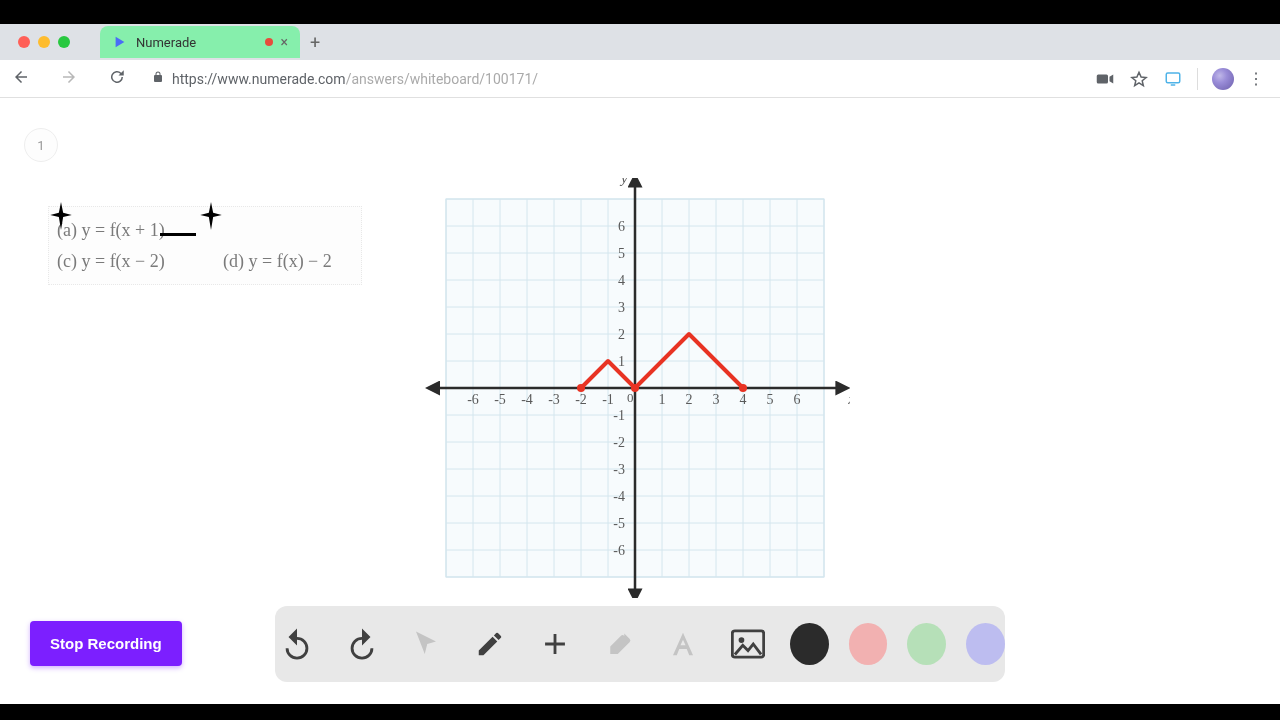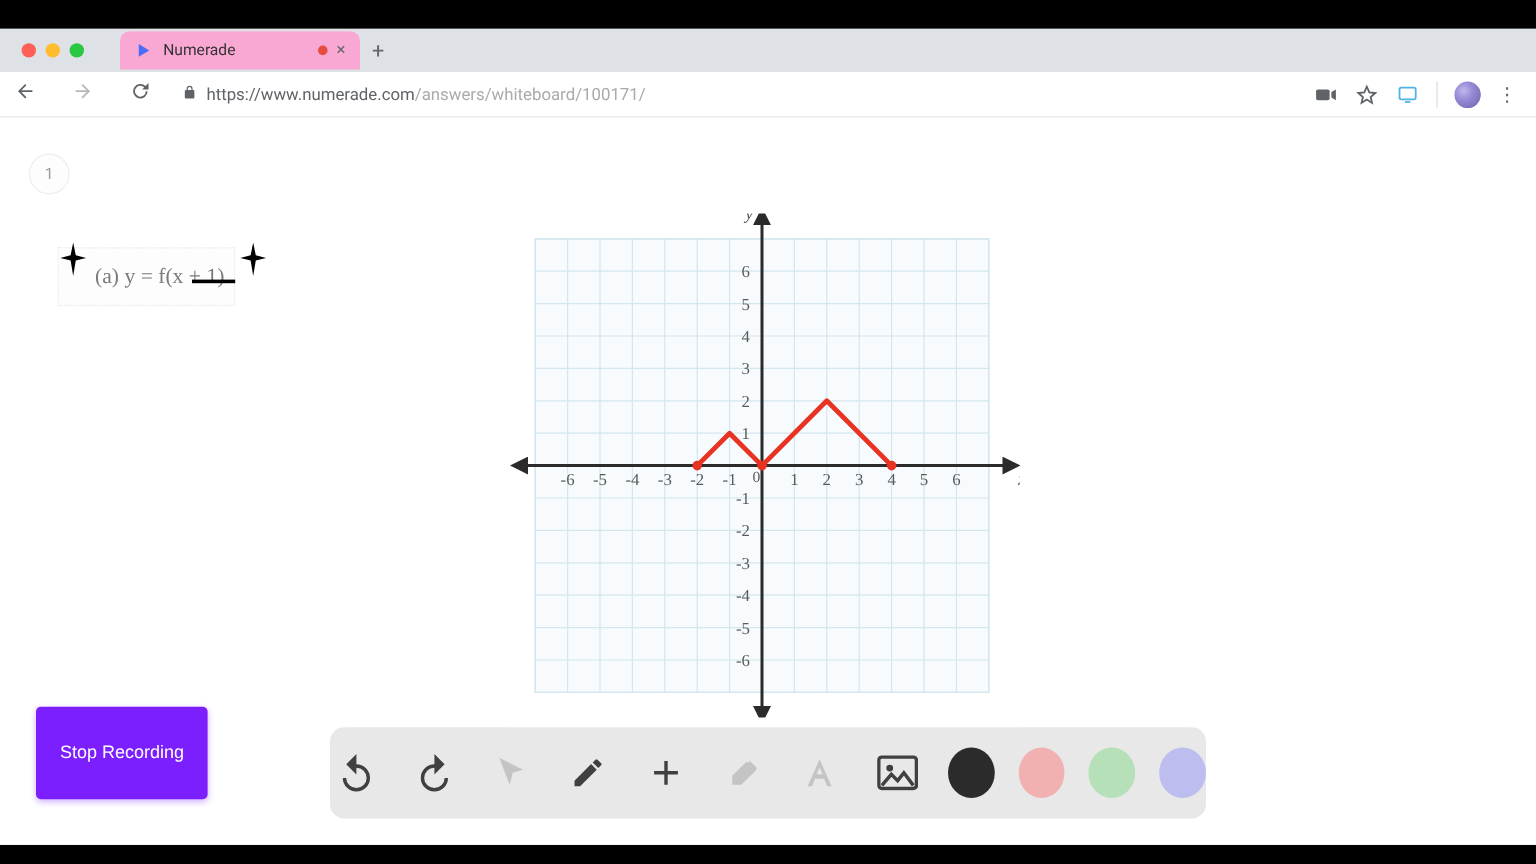--- a/index.html
+++ b/index.html
@@ -29,21 +29,21 @@
   display: flex;
   gap: 8px;
   padding: 0 10px;
 }
 .light { width: 12px; height: 12px; border-radius: 50%; }
 .light-red { background: #ff5f57; }
 .light-yellow { background: #febc2e; }
 .light-green { background: #28c840; }
 .tab {
   margin-left: 20px;
-  background: #f9a8d4;
+  background: #86efac;
   border-radius: 8px 8px 0 0;
   height: 32px;
   padding: 0 12px;
   display: flex;
   align-items: center;
   gap: 8px;
   min-width: 200px;
 }
 .tab-favicon {
   width: 16px; height: 16px;
@@ -95,21 +95,21 @@
   top: 108px;
   left: 48px;
   background: #fdfdfd;
   border: 1px dotted #e8e8e8;
   padding: 8px;
   font-family: Georgia, "Times New Roman", serif;
   color: #7a7a7a;
   font-size: 18px;
   line-height: 1.7;
 }
-.problem-text .row { display: flex; gap: 36px; align-items: center; white-space: nowrap; text-align: right; }
+.problem-text .row { display: flex; gap: 36px; align-items: center; white-space: nowrap; }
 .problem-text .row > span { min-width: 130px; }
 .star-annot {
   position: absolute;
   font-size: 28px;
   font-weight: 900;
   color: #000;
 }
 .star-annot.s1 { top: 104px; left: 50px; }
 .star-annot.s2 { top: 104px; left: 200px; }
 .underline-annot { position: absolute; top: 135px; left: 160px; width: 36px; height: 3px; background: #000; }
@@ -145,23 +145,23 @@
 .tool-btn.disabled { color: #c4c4c4; }
 .color-swatch { width: 42px; height: 42px; border-radius: 50%; cursor: pointer; }
 .stop-recording-btn {
   position: absolute;
   bottom: 38px;
   left: 30px;
   background: #7c1fff;
   color: #fff;
   border: none;
   border-radius: 4px;
-  padding: 30px 20px;
+  padding: 14px 20px;
   font-size: 15px;
-  font-weight: 400;
+  font-weight: 700;
   cursor: pointer;
   box-shadow: 0 2px 5px rgba(124,31,255,0.35);
 }
 </style>
 </head>
 <body>
 
 <div class="browser-window">
   <div class="tab-strip">
     <div class="traffic-lights">
@@ -229,20 +229,24 @@
       <span class="kebab">⋮</span>
     </div>
   </div>
 
   <div class="content-area">
     <div class="page-badge">1</div>
 
     <div class="problem-text">
       <div class="row">
         <span>(a) y = f(x + 1)</span>
+      </div>
+      <div class="row">
+        <span>(c) y = f(x − 2)</span>
+        <span>(d) y = f(x) − 2</span>
       </div>
     </div>
 
     <div class="star-annot s1">
       <svg width="22" height="28" viewBox="0 0 20 26">
           <path d="M10 0 L12 10 L20 12 L12 14 L10 26 L8 14 L0 12 L8 10 Z" fill="#000"></path>
         </svg>
     </div>
     <div class="star-annot s2">
       <svg width="22" height="28" viewBox="0 0 20 26">

